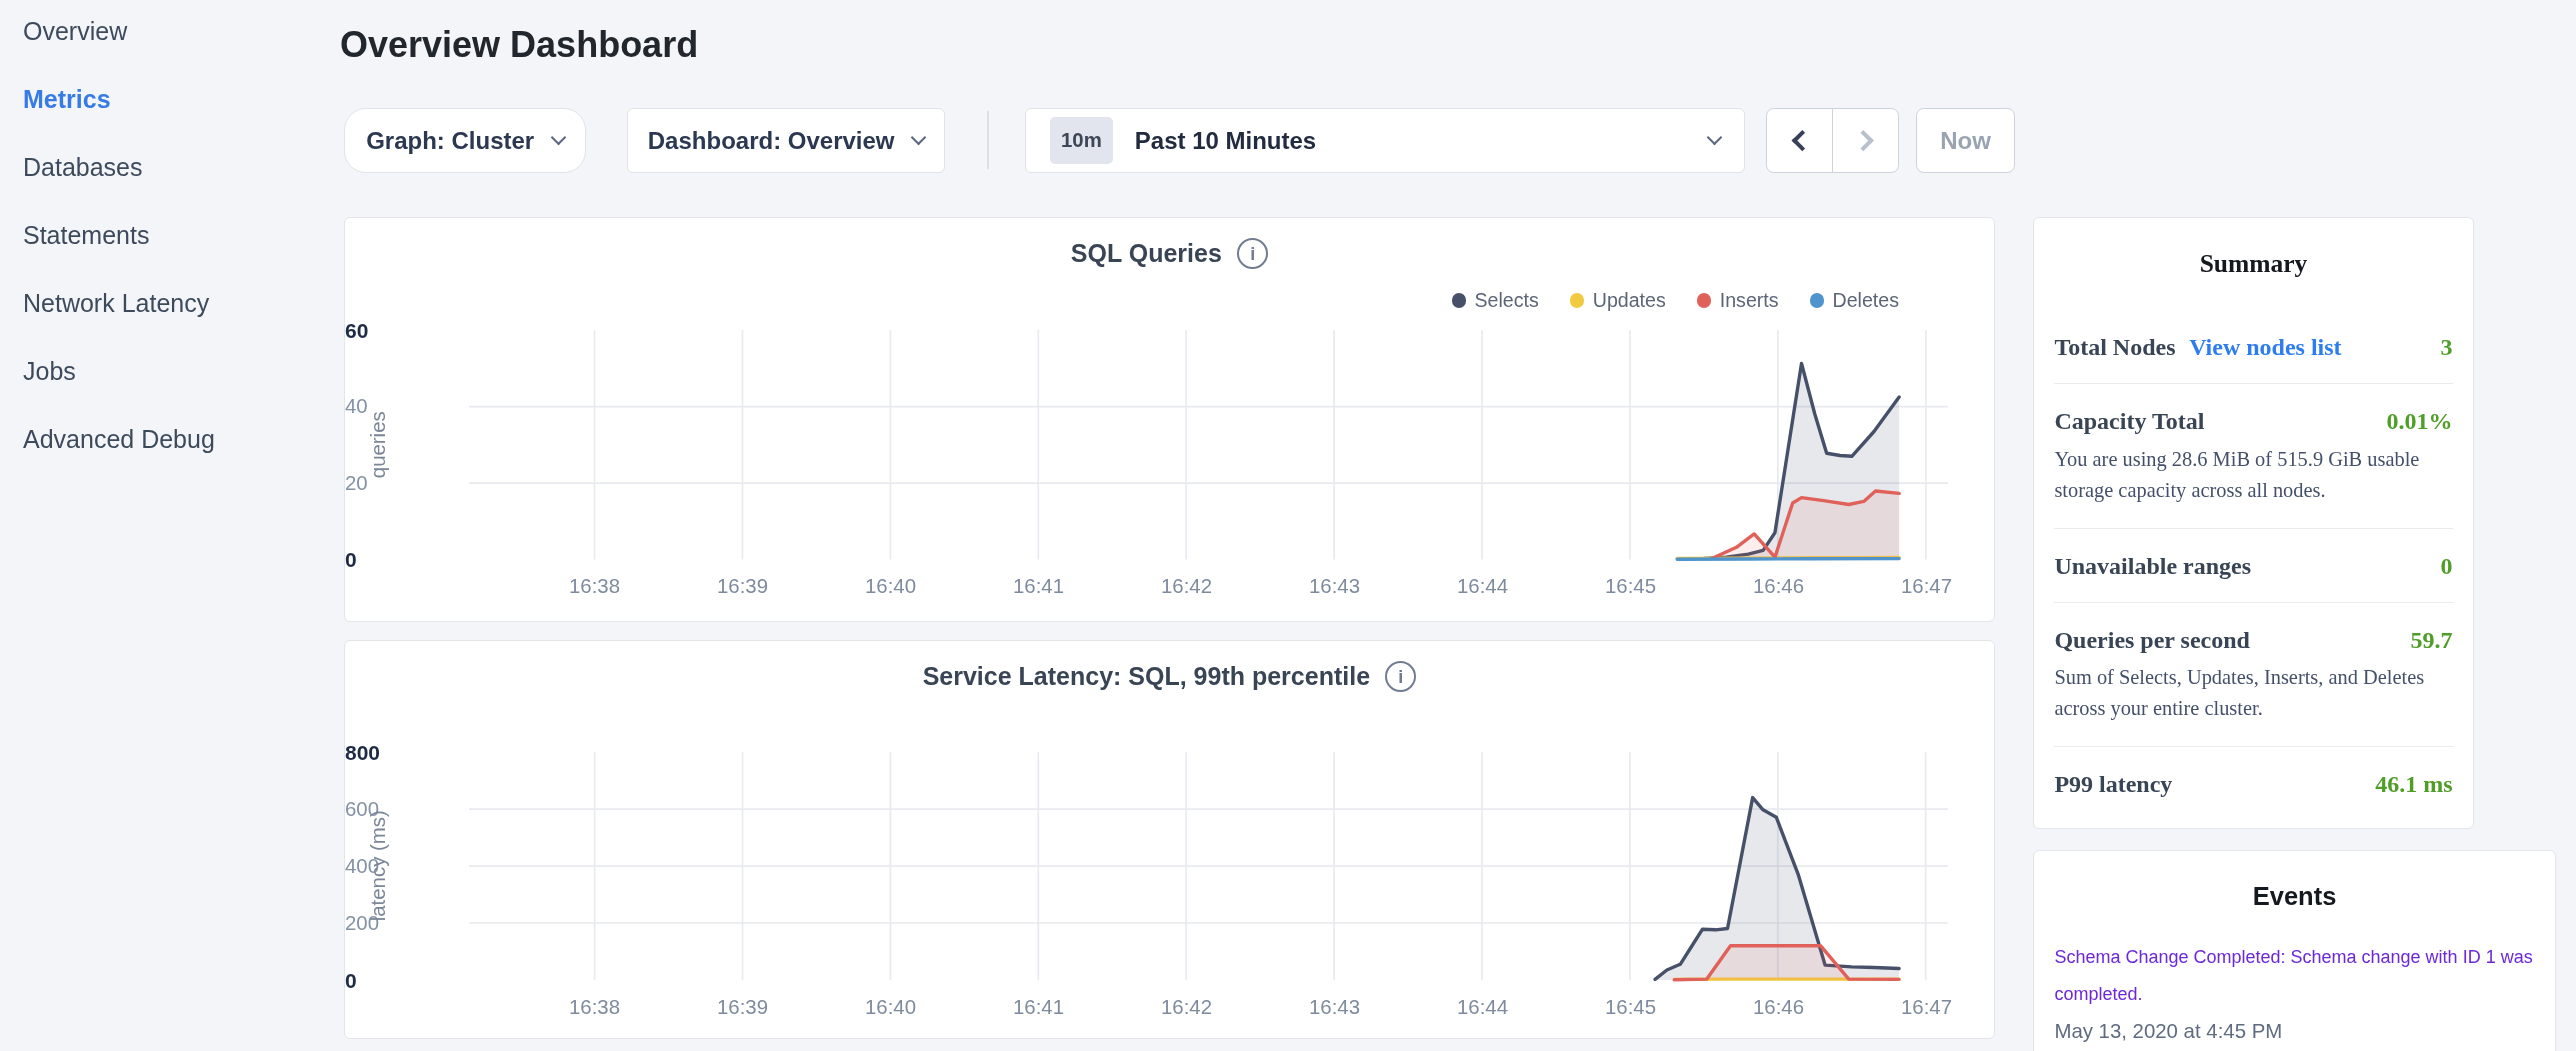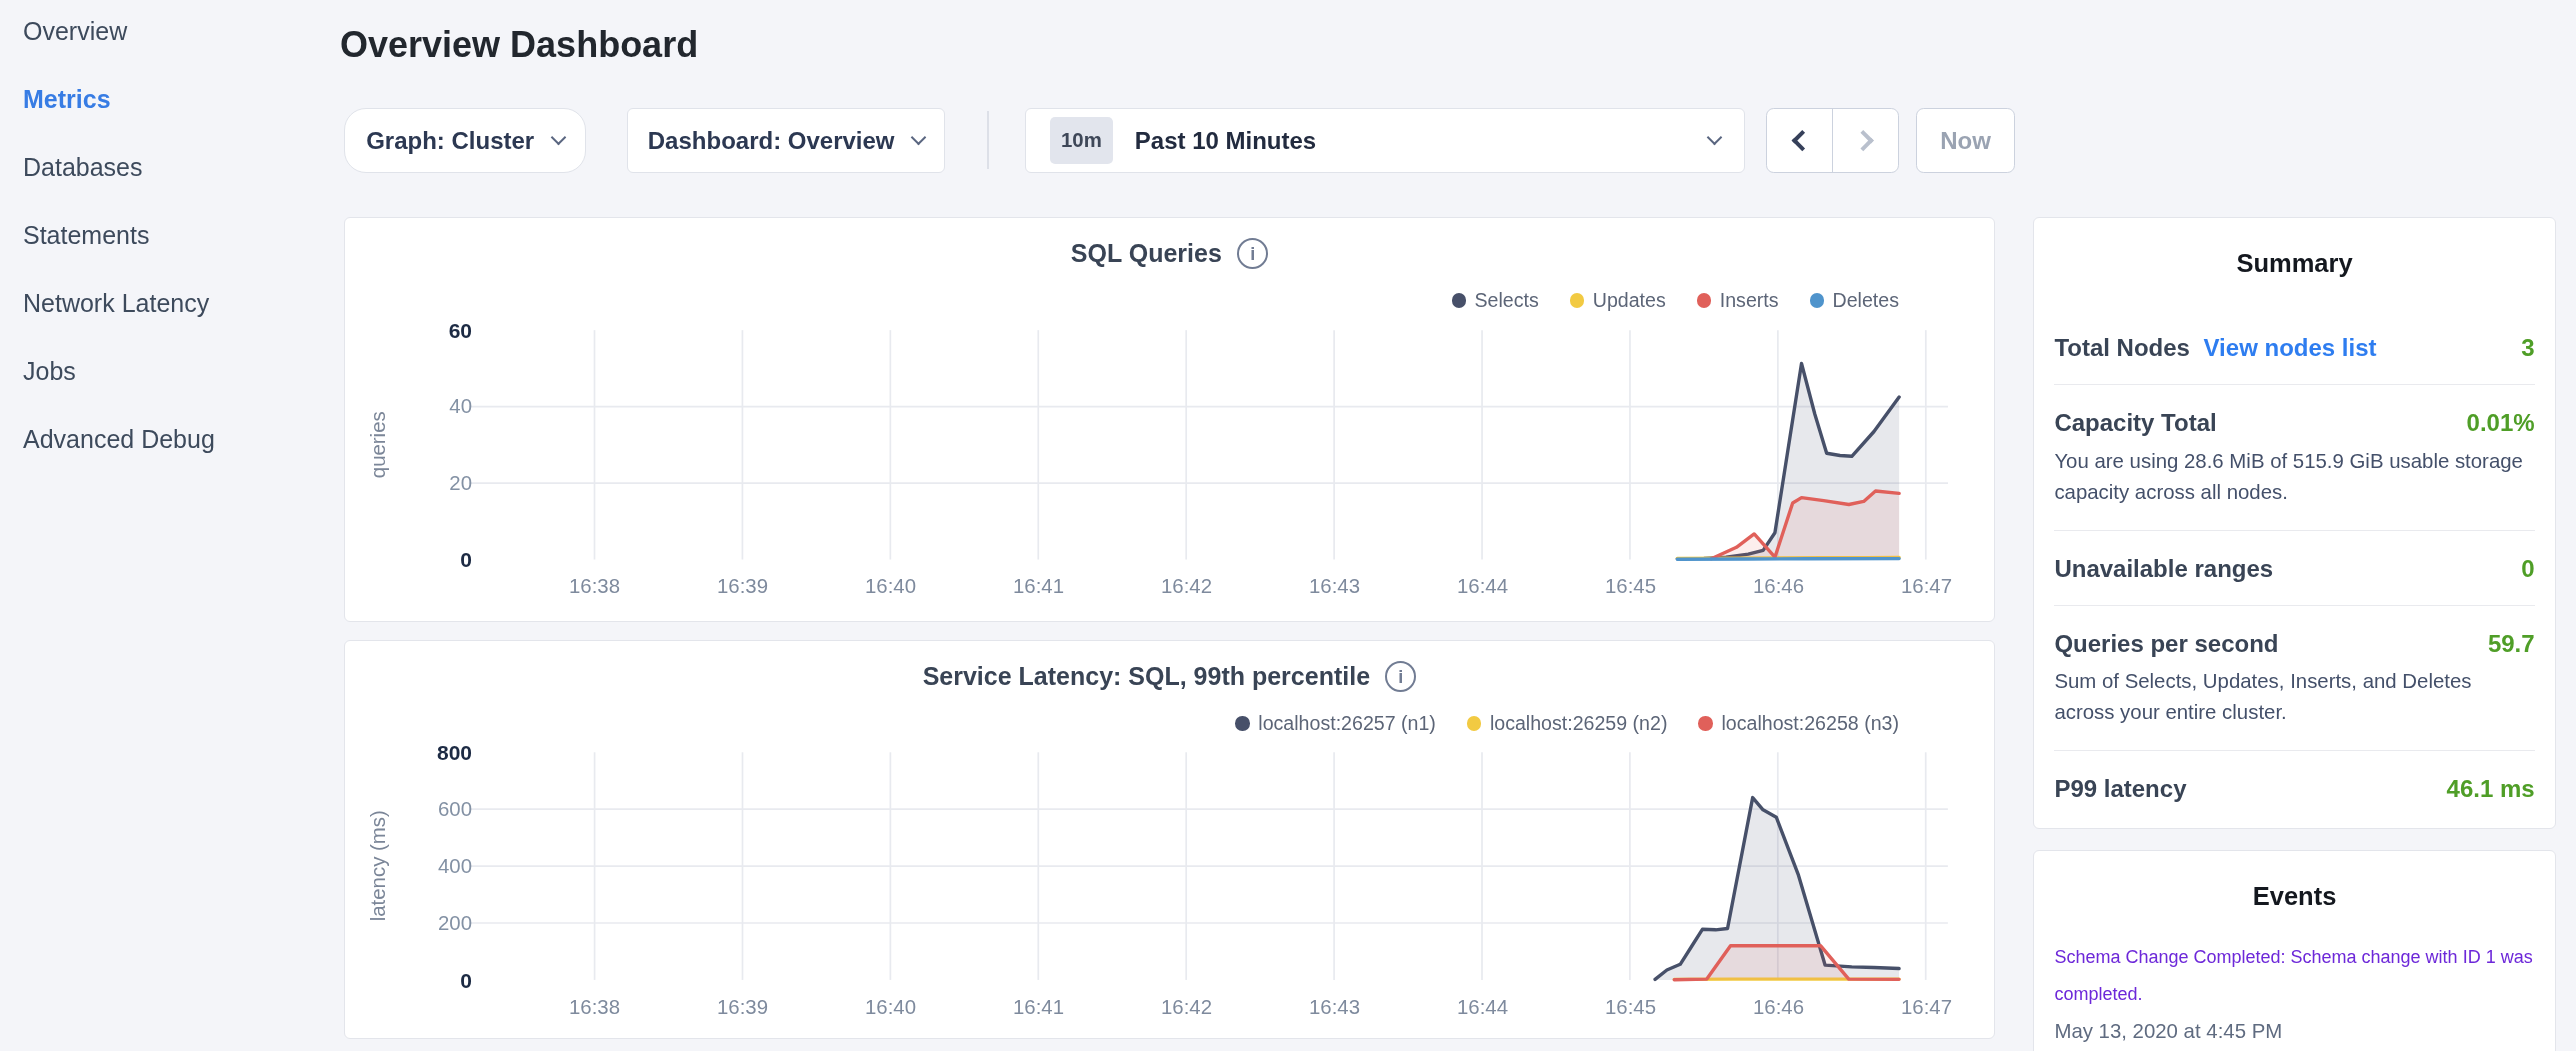--- a/index.html
+++ b/index.html
@@ -41,34 +41,34 @@
   .angle.left  { border-left:4.3px solid #36405a; border-bottom:4.3px solid #36405a; margin-left:5.1px; }
   .angle.right { border-right:4.3px solid #b9c0cd; border-top:4.3px solid #b9c0cd; margin-right:5.1px; }
   .nowbtn { position:absolute; left:1916px; top:108px; width:99px; height:65px; background:#fff;
             border:1.7px solid #ccd2de; border-radius:7.7px; display:flex; align-items:center; justify-content:center;
             font-size:24px; font-weight:700; color:#9aa3b2; cursor:default; }
 
   
   .card { position:absolute; background:#fff; border:1.7px solid #e3e5eb; border-radius:6px; }
   #chart-card-0 { left:344px; top:217px;  width:1651px; height:405px; }
   #chart-card-1 { left:344px; top:640px;  width:1651px; height:399px; }
-  #summary-card { left:2033px; top:217px;  width:523px; height:612px; }
+  #summary-card { left:2033px; top:217px;  width:441px; height:612px;font-family:Liberation Serif, serif; }
   #events-card  { left:2033px; top:850px; width:523px; height:357px; }
 
   
   .chart-title-row { position:absolute; top:20.4px; left:0; right:0; display:flex; align-items:center; justify-content:center; gap:15.3px; }
   .chart-title { font-size:25px; font-weight:700; color:#394455; }
   .info-icon { width:31px; height:31px; border:2.6px solid #717c93; border-radius:50%; display:flex; align-items:center;
                justify-content:center; font-size:18px; line-height:1; color:#717c93; font-weight:600; cursor:pointer; flex:none; }
   .legend { position:absolute; top:71px; right:95px; display:flex; gap:31px; align-items:center; }
   .legend-item { display:flex; align-items:center; gap:8.5px; cursor:pointer; }
   .legend-dot { width:14.5px; height:14.5px; border-radius:50%; flex:none; }
   .legend-label { font-size:19.6px; color:#5c6577; white-space:nowrap; }
   .plot-svg { position:absolute; left:0; top:0; }
-  .ytick { position:absolute; left:0; text-align:right; font-size:20.4px; color:#8391a4; height:27px; line-height:27px; }
+  .ytick { position:absolute; left:0; font-size:20.4px; color:#8391a4; height:27px; line-height:27px; }
   .ytick.bold { color:#1d2b44; font-weight:700; font-size:21px; }
   .xtick { position:absolute; text-align:center; font-size:20.4px; color:#7e8a9d; width:119px; }
   .ylabel { position:absolute; width:340px; height:25.5px; line-height:25.5px; margin-left:-170px; margin-top:-12.8px;
             text-align:center; transform:rotate(-90deg); font-size:20.4px; color:#7b8698; }
 
   
   .panel-title { margin-top:31px; text-align:center; font-size:25.5px; font-weight:700; color:#14181f; }
   .summary-rows { position:absolute; left:20.4px; right:20.4px; top:92px; }
   .summary-row { padding:24px 0 22px; }
   .summary-row + .summary-row { border-top:1.7px solid #e9eaee; }
@@ -182,34 +182,20 @@
     <div class="xtick" style="left: 1374px; top: 357px;">16:46</div>
     <div class="xtick" style="left: 1522px; top: 357px;">16:47</div>
     <div class="ylabel" style="left: 34px; top: 227px;">queries</div>
   </div>
 
 <div class="card" id="chart-card-1">
   <div class="chart-title-row">
     <span class="chart-title">Service Latency: SQL, 99th percentile</span>
     <span class="info-icon">i</span>
   </div>
-  <div class="legend">
-      <span class="legend-item">
-        <span class="legend-dot" style="background: rgb(71, 80, 105);"></span>
-        <span class="legend-label">localhost:26257 (n1)</span>
-      </span>
-      <span class="legend-item">
-        <span class="legend-dot" style="background: rgb(242, 202, 66);"></span>
-        <span class="legend-label">localhost:26259 (n2)</span>
-      </span>
-      <span class="legend-item">
-        <span class="legend-dot" style="background: rgb(224, 96, 90);"></span>
-        <span class="legend-label">localhost:26258 (n3)</span>
-      </span>
-    </div>
 <svg width="1647" height="395" class="plot-svg" viewBox="0 0 1937 465">
       <line x1="292.87817258883297" y1="131" x2="292.87817258883297" y2="399" stroke="#e8eaef" stroke-width="2"></line>
       <line x1="466.9898477157365" y1="131" x2="466.9898477157365" y2="399" stroke="#e8eaef" stroke-width="2"></line>
       <line x1="641.1015228426401" y1="131" x2="641.1015228426401" y2="399" stroke="#e8eaef" stroke-width="2"></line>
       <line x1="815.2131979695436" y1="131" x2="815.2131979695436" y2="399" stroke="#e8eaef" stroke-width="2"></line>
       <line x1="989.324873096447" y1="131" x2="989.324873096447" y2="399" stroke="#e8eaef" stroke-width="2"></line>
       <line x1="1163.4365482233507" y1="131" x2="1163.4365482233507" y2="399" stroke="#e8eaef" stroke-width="2"></line>
       <line x1="1337.5482233502541" y1="131" x2="1337.5482233502541" y2="399" stroke="#e8eaef" stroke-width="2"></line>
       <line x1="1511.6598984771576" y1="131" x2="1511.6598984771576" y2="399" stroke="#e8eaef" stroke-width="2"></line>
       <line x1="1685.7715736040614" y1="131" x2="1685.7715736040614" y2="399" stroke="#e8eaef" stroke-width="2"></line>

